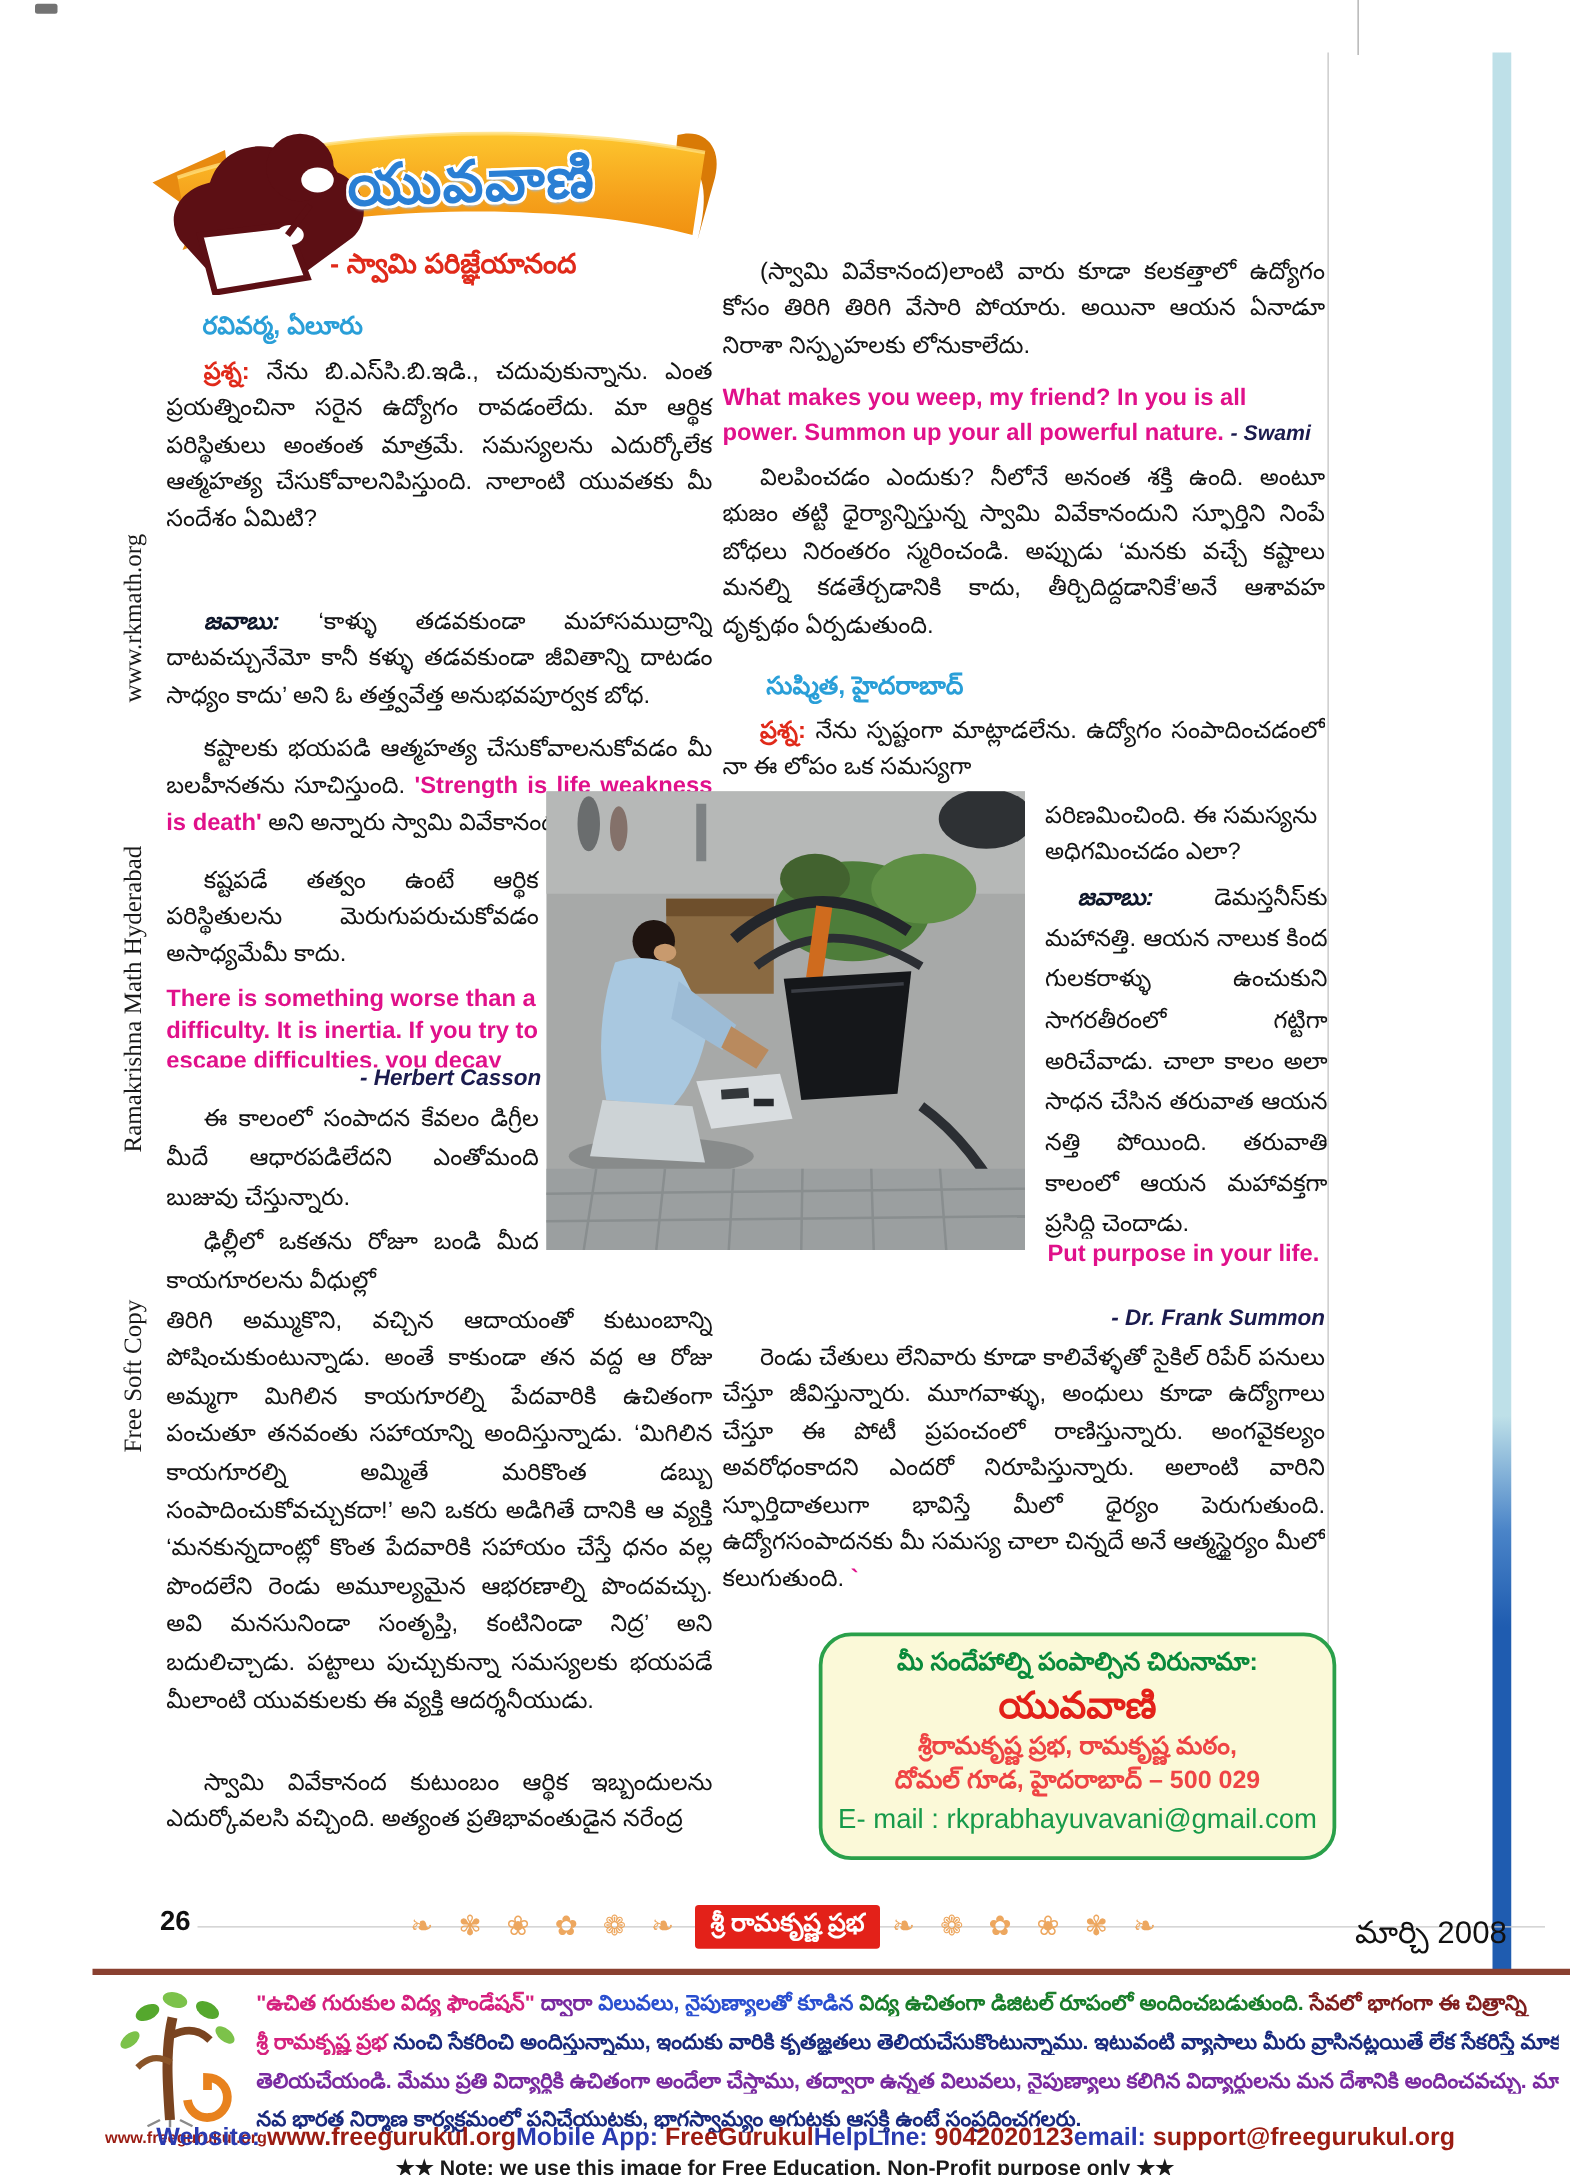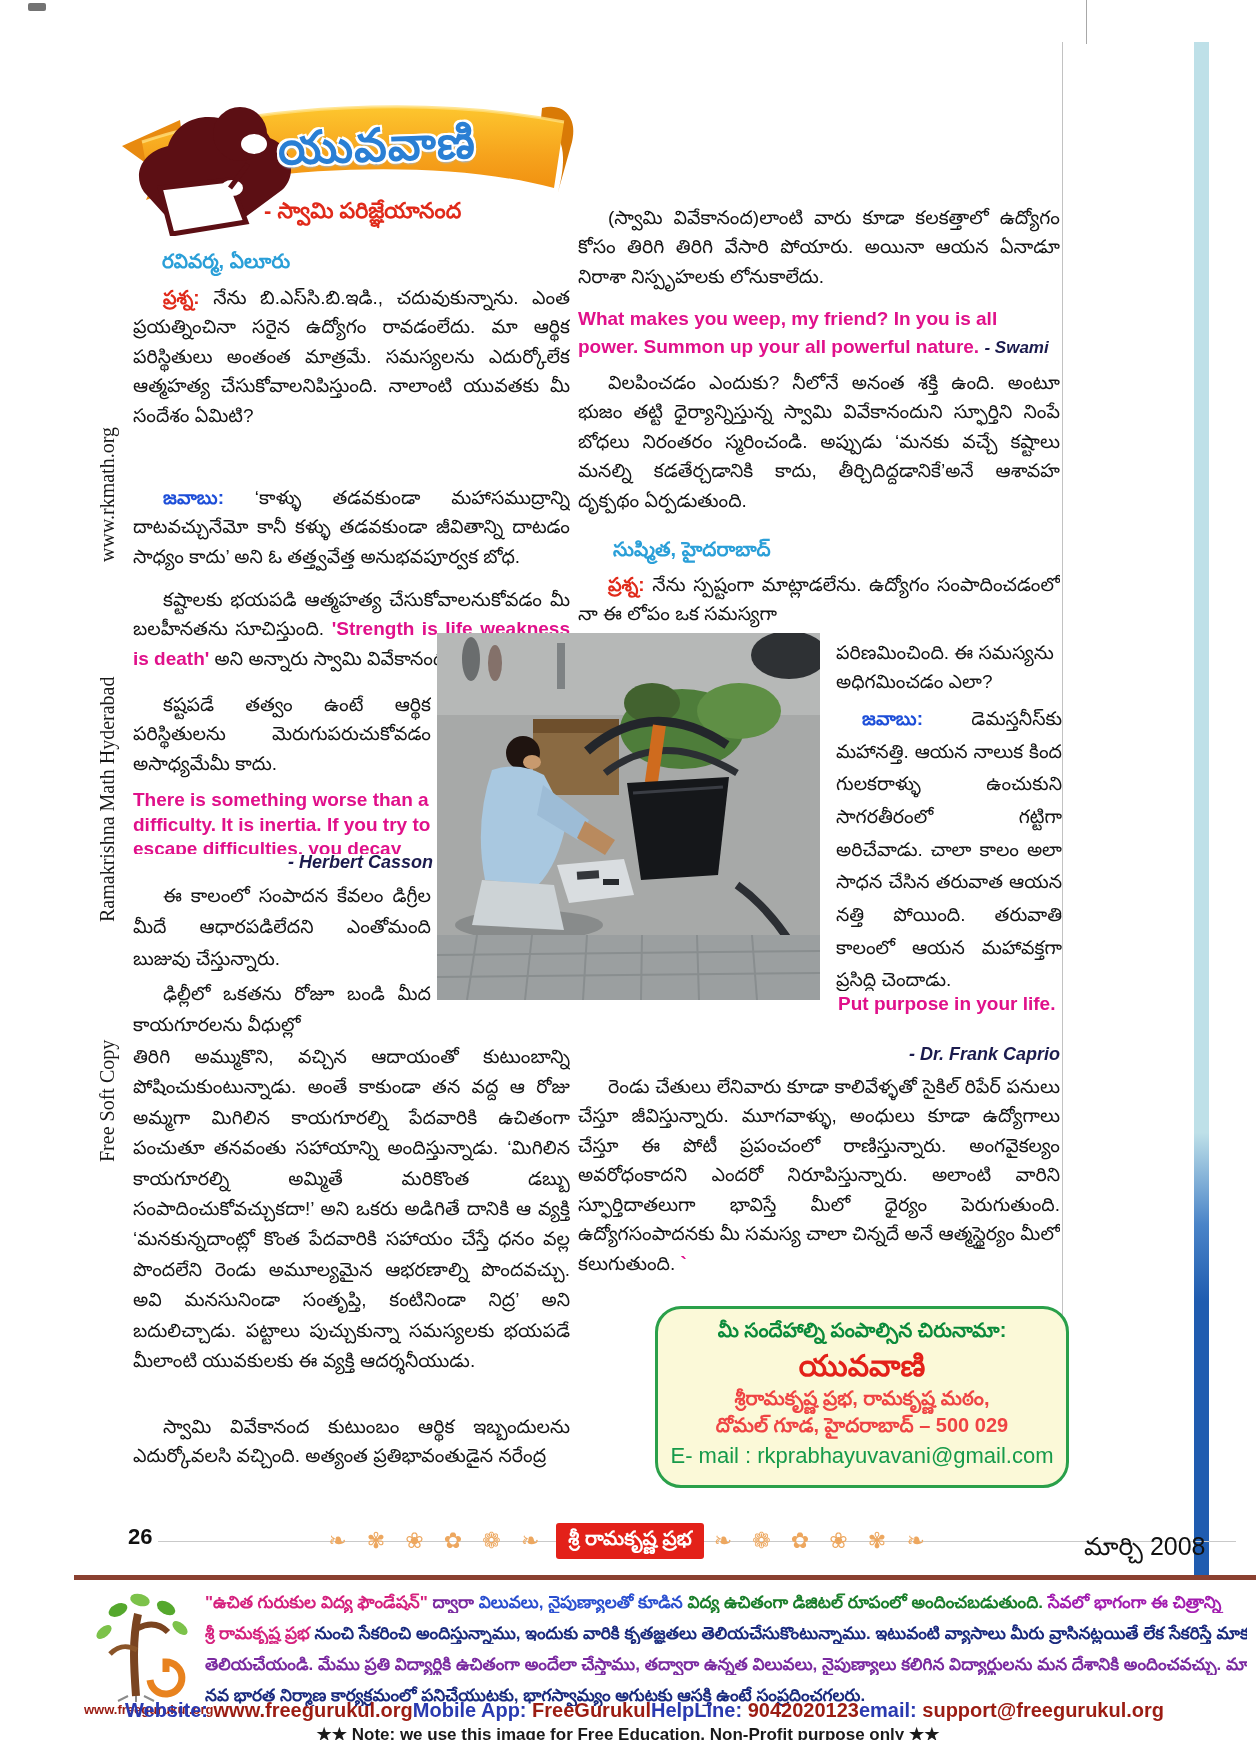--- a/index.html
+++ b/index.html
@@ -2,21 +2,21 @@
 <html><head>
 <meta charset="utf-8">
 <style>
   html,body{margin:0;padding:0;background:#e8e8e8;}
   #page{position:relative;width:1256px;height:1740px;background:#ffffff;overflow:hidden;
         font-family:"Liberation Sans",sans-serif;color:#111;}
   .abs{position:absolute;}
   .tpar{font-size:19px;line-height:1.55;text-align:justify;overflow:hidden;color:#141414;}
   .indent{text-indent:30px;}
   .qlabel{color:#e02a1a;font-weight:bold;}
-  .alabel{color:#1d4ed8;font-weight:bold;}
+  .alabel{color:#0f172a;font-weight:bold;font-style:italic;}
   .name-heading{color:#2a9fd8;font-weight:bold;font-size:20px;white-space:nowrap;}
   .mag{color:#e0108a;font-weight:bold;font-family:"Liberation Sans",sans-serif;}
   .enquote{font-size:19px;line-height:1.3;color:#e0108a;font-weight:bold;overflow:hidden;}
   .attrib{color:#1b1b4d;font-weight:bold;font-style:italic;font-size:18px;text-align:right;overflow:hidden;}
   .vtext{font-family:"Liberation Serif",serif;font-size:20px;color:#1a1a1a;white-space:nowrap;
          transform-origin:0 0;transform:rotate(-90deg);}
   .masthead-title{font-size:46px;font-weight:bold;color:#2a7fd4;letter-spacing:1px;white-space:nowrap;
          transform:rotate(-2deg);
          text-shadow:-2px -2px 0 #fff,2px -2px 0 #fff,-2px 2px 0 #fff,2px 2px 0 #fff,0 3px 2px #9dbbe0;}
   .byline{color:#e02a1a;font-size:22px;font-weight:bold;white-space:nowrap;}
@@ -162,21 +162,21 @@
   <div class="abs tpar" style="left:578px;top:570px;width:482px;height:66px;">
     <span class="qlabel" style="margin-left:30px;">ప్రశ్న:</span><span> నేను స్పష్టంగా మాట్లాడలేను. ఉద్యోగం సంపాదించడంలో నా ఈ లోపం ఒక సమస్యగా</span>
   </div>
   <div class="abs tpar" style="left:836px;top:638px;width:226px;height:66px;text-align:left;">పరిణమించింది. ఈ సమస్యను అధిగమించడం ఎలా?</div>
 
   <div class="abs tpar" style="left:836px;top:703px;width:226px;height:288px;line-height:1.72;">
     <span class="alabel" style="margin-left:26px;">జవాబు:</span><span> డెమస్తనీస్‌కు మహానత్తి. ఆయన నాలుక కింద గులకరాళ్ళు ఉంచుకుని సాగరతీరంలో గట్టిగా అరిచేవాడు. చాలా కాలం అలా సాధన చేసిన తరువాత ఆయన నత్తి పోయింది. తరువాతి కాలంలో ఆయన మహావక్తగా ప్రసిద్ధి చెందాడు.</span>
   </div>
 
   <div class="abs enquote" style="left:838px;top:992px;width:224px;height:24px;white-space:nowrap;">Put purpose in your life.</div>
-  <div class="abs attrib" style="left:578px;top:1044px;width:482px;height:24px;">- Dr. Frank  Caprio</div>
+  <div class="abs attrib" style="left:578px;top:1044px;width:482px;height:24px;">- Dr. Frank  Summon</div>
 
   <div class="abs tpar indent" style="left:578px;top:1072px;width:482px;height:224px;">
     <span>రెండు చేతులు లేనివారు కూడా కాలివేళ్ళతో సైకిల్ రిపేర్ పనులు చేస్తూ జీవిస్తున్నారు. మూగవాళ్ళు, అంధులు కూడా ఉద్యోగాలు చేస్తూ  ఈ పోటీ ప్రపంచంలో రాణిస్తున్నారు.  అంగవైకల్యం అవరోధంకాదని  ఎందరో నిరూపిస్తున్నారు. అలాంటి వారిని స్ఫూర్తిదాతలుగా భావిస్తే మీలో ధైర్యం  పెరుగుతుంది. ఉద్యోగసంపాదనకు మీ సమస్య చాలా చిన్నదే అనే ఆత్మస్థైర్యం మీలో కలుగుతుంది. </span><span class="mag">`</span>
   </div>
 
   <div class="abs addr-box" style="left:655px;top:1306px;width:414px;height:182px;">
     <div class="addr-head">మీ సందేహాల్ని పంపాల్సిన చిరునామా:</div>
     <div class="addr-title">యువవాణి</div>
     <div class="addr-line">శ్రీరామకృష్ణ ప్రభ, రామకృష్ణ మఠం,</div>
     <div class="addr-line">దోమల్ గూడ, హైదరాబాద్ – 500 029</div>
@@ -210,21 +210,21 @@
       <g stroke="#8a8a8a" stroke-width="2">
         <line x1="40" y1="108" x2="30" y2="113"></line>
           <line x1="48" y1="108" x2="48" y2="114"></line>
           <line x1="56" y1="108" x2="66" y2="113"></line>
       </g>
     </svg>
   </div>
   <div class="abs" style="left:84px;top:1702px;font-size:13px;font-weight:bold;color:#9b1c12;">www.freegurukul.org</div>
 
   <div class="abs fg-line" style="left:205px;top:1592px;width:1042px;">
-    <span style="color:#d5217e;">"ఉచిత గురుకుల విద్య ఫౌండేషన్"</span><span style="color:#7a2aa0;"> ద్వారా </span><span style="color:#2a4fd0;">విలువలు, నైపుణ్యాలతో కూడిన </span><span style="color:#1a7e2a;">విద్య ఉచితంగా డిజిటల్ రూపంలో అందించబడుతుంది.</span><span style="color:#a21caf;"> సేవలో  భాగంగా  ఈ  చిత్రాన్ని</span>
+    <span style="color:#d5217e;">"ఉచిత గురుకుల విద్య ఫౌండేషన్"</span><span style="color:#7a2aa0;"> ద్వారా </span><span style="color:#2a4fd0;">విలువలు, నైపుణ్యాలతో కూడిన </span><span style="color:#1a7e2a;">విద్య ఉచితంగా డిజిటల్ రూపంలో అందించబడుతుంది.</span><span style="color:#7f1d1d;"> సేవలో  భాగంగా  ఈ  చిత్రాన్ని</span>
   </div>
   <div class="abs fg-line" style="left:205px;top:1623px;width:1042px;">
     <span style="color:#d5217e;">శ్రీ రామకృష్ణ ప్రభ</span><span style="color:#1a2a7e;"> నుంచి సేకరించి అందిస్తున్నాము, ఇందుకు వారికి కృతజ్ఞతలు తెలియచేసుకొంటున్నాము.  ఇటువంటి వ్యాసాలు మీరు వ్రాసినట్లయితే లేక  సేకరిస్తే మాకు</span>
   </div>
   <div class="abs fg-line" style="left:205px;top:1654px;width:1042px;color:#7a2aa0;">తెలియచేయండి. మేము ప్రతి విద్యార్థికి ఉచితంగా అందేలా చేస్తాము, తద్వారా ఉన్నత విలువలు, నైపుణ్యాలు కలిగిన విద్యార్థులను మన దేశానికి అందించవచ్చు. మాతో కలిసి</div>
   <div class="abs fg-line" style="left:205px;top:1685px;width:1042px;color:#1a2a7e;">నవ భారత నిర్మాణ కార్యక్రమంలో పనిచేయుటకు, భాగస్వామ్యం అగుటకు ఆసక్తి ఉంటే సంప్రదించగలరు.</div>
 
   <div class="abs fg-contact" style="left:125px;top:1699px;width:1115px;height:24px;">
     <span>
       <span class="fg-label">Website:</span>

